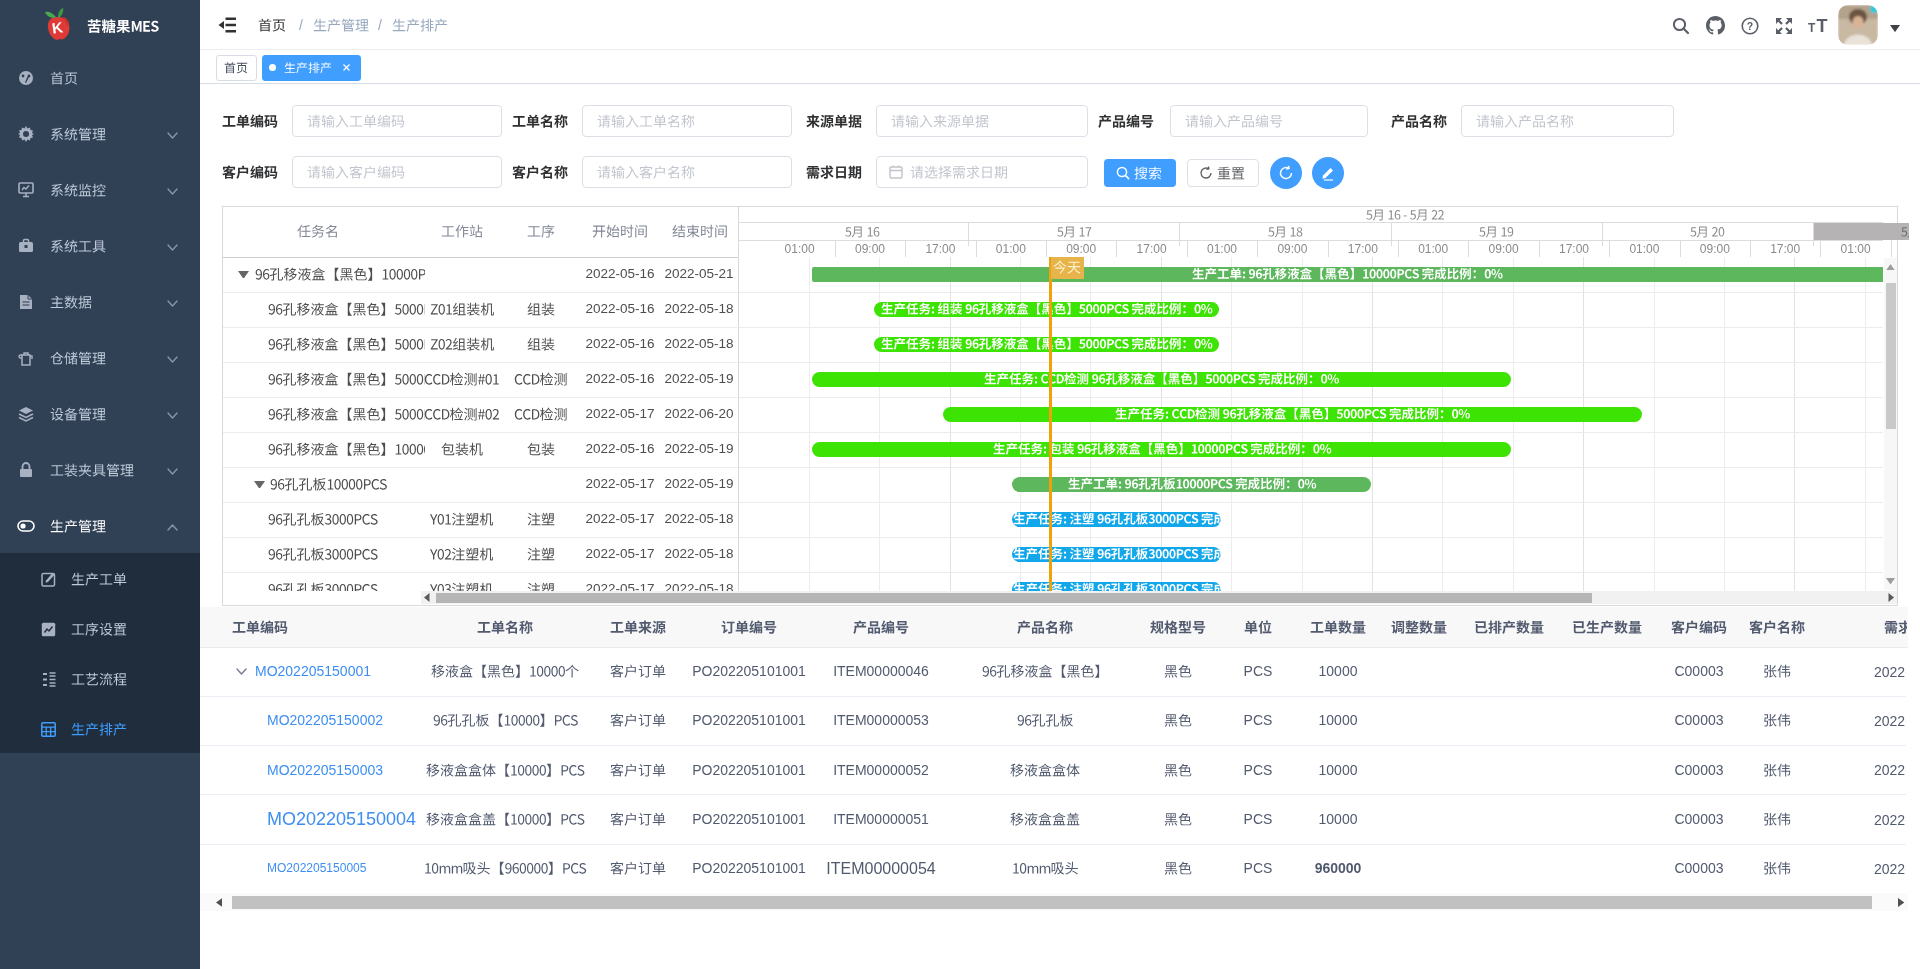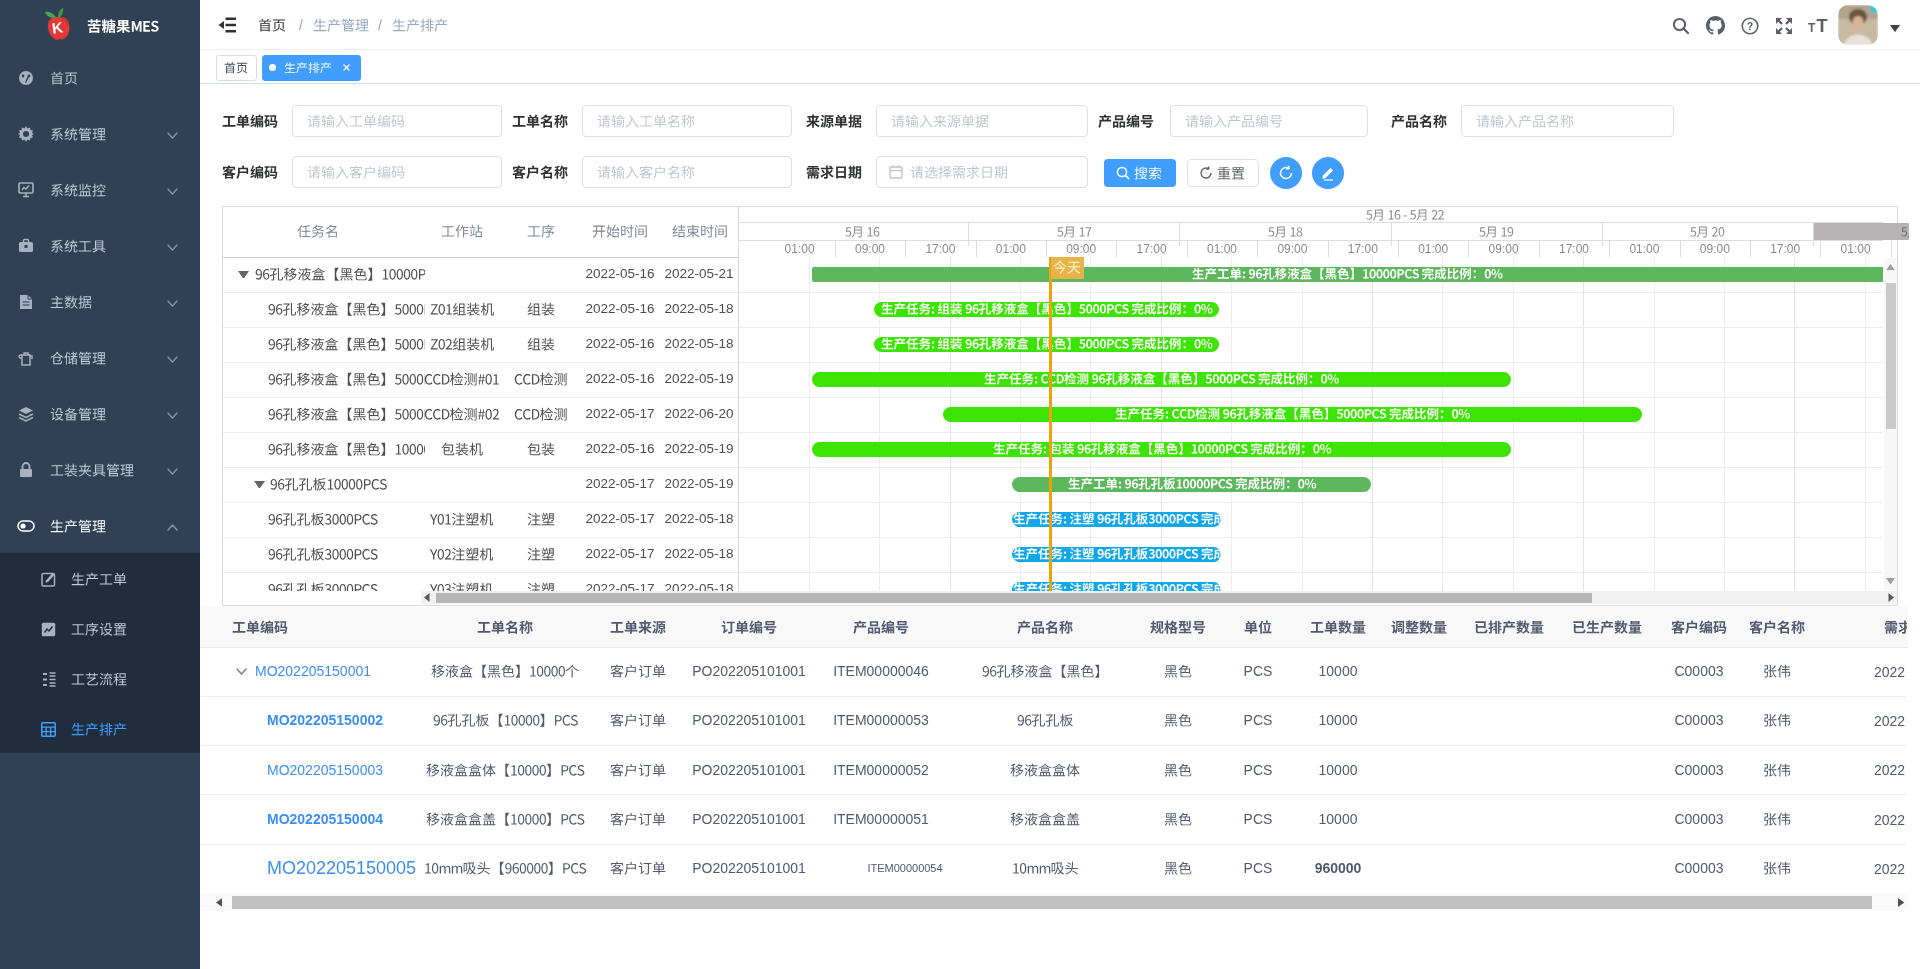--- a/index.html
+++ b/index.html
@@ -1579,21 +1579,21 @@
 <div style="position:absolute;top:661.1px;font-size:14px;color:#515a6e;font-weight:400;line-height:21px;white-space:pre;left:1338px;transform:translateX(-50%)">10000</div>
 <div style="position:absolute;top:661.1px;font-size:14px;color:#515a6e;font-weight:400;line-height:21px;white-space:pre;left:1699px;transform:translateX(-50%)">C00003</div>
 <svg style="position:absolute;left:1763.0px;top:660.1px;overflow:hidden" width="31" height="23">
     <g fill="#515a6e" transform="translate(0,16.47) scale(0.014000,-0.014000)">
       <use href="#qaa" x="0"></use>
       <use href="#qab" x="1000"></use>
     </g>
   </svg>
 <div style="position:absolute;left:1874px;top:660.6px;width:32px;height:22px;overflow:hidden;font-size:14px;color:#515a6e;line-height:22px">2022-05-21</div>
 <div style="position:absolute;left:200px;top:745.1px;width:1706px;height:1px;box-sizing:border-box;background:#ebeef5"></div>
-<div style="position:absolute;top:710.4px;font-size:14px;color:#3d8ef2;font-weight:700;line-height:21px;white-space:pre;left:267px">MO202205150002</div>
+<div style="position:absolute;top:710.4px;font-size:14px;color:#3d8ef2;font-weight:400;line-height:21px;white-space:pre;left:267px">MO202205150002</div>
 <svg style="position:absolute;left:432.6px;top:709.4px;overflow:hidden" width="147" height="23">
     <g fill="#515a6e" transform="translate(0,16.47) scale(0.014000,-0.014000)">
       <use href="#q54" x="0"></use>
       <use href="#q55" x="516"></use>
       <use href="#q56" x="1032"></use>
       <use href="#q56" x="2032"></use>
       <use href="#q6c" x="3032"></use>
       <use href="#q5a" x="4032"></use>
       <use href="#q5e" x="5032"></use>
       <use href="#q5f" x="5548"></use>
@@ -1691,21 +1691,21 @@
 <div style="position:absolute;top:759.7px;font-size:14px;color:#515a6e;font-weight:400;line-height:21px;white-space:pre;left:1338px;transform:translateX(-50%)">10000</div>
 <div style="position:absolute;top:759.7px;font-size:14px;color:#515a6e;font-weight:400;line-height:21px;white-space:pre;left:1699px;transform:translateX(-50%)">C00003</div>
 <svg style="position:absolute;left:1763.0px;top:758.7px;overflow:hidden" width="31" height="23">
     <g fill="#515a6e" transform="translate(0,16.47) scale(0.014000,-0.014000)">
       <use href="#qaa" x="0"></use>
       <use href="#qab" x="1000"></use>
     </g>
   </svg>
 <div style="position:absolute;left:1874px;top:759.2px;width:32px;height:22px;overflow:hidden;font-size:14px;color:#515a6e;line-height:22px">2022-05-21</div>
 <div style="position:absolute;left:200px;top:843.7px;width:1706px;height:1px;box-sizing:border-box;background:#ebeef5"></div>
-<div style="position:absolute;top:809px;font-size:14px;color:#3d8ef2;font-weight:700;line-height:21px;white-space:pre;left:267px">MO202205150004</div>
+<div style="position:absolute;top:809px;font-size:18px;color:#3d8ef2;font-weight:400;line-height:21px;white-space:pre;left:267px">MO202205150004</div>
 <svg style="position:absolute;left:425.8px;top:808.0px;overflow:hidden" width="161" height="23">
     <g fill="#515a6e" transform="translate(0,16.47) scale(0.014000,-0.014000)">
       <use href="#q57" x="0"></use>
       <use href="#q58" x="1000"></use>
       <use href="#q59" x="2000"></use>
       <use href="#q59" x="3000"></use>
       <use href="#qad" x="4000"></use>
       <use href="#q5a" x="5000"></use>
       <use href="#q5e" x="6000"></use>
       <use href="#q5f" x="6516"></use>
@@ -1747,21 +1747,21 @@
 <div style="position:absolute;top:809px;font-size:14px;color:#515a6e;font-weight:400;line-height:21px;white-space:pre;left:1338px;transform:translateX(-50%)">10000</div>
 <div style="position:absolute;top:809px;font-size:14px;color:#515a6e;font-weight:400;line-height:21px;white-space:pre;left:1699px;transform:translateX(-50%)">C00003</div>
 <svg style="position:absolute;left:1763.0px;top:808.0px;overflow:hidden" width="31" height="23">
     <g fill="#515a6e" transform="translate(0,16.47) scale(0.014000,-0.014000)">
       <use href="#qaa" x="0"></use>
       <use href="#qab" x="1000"></use>
     </g>
   </svg>
 <div style="position:absolute;left:1874px;top:808.5px;width:32px;height:22px;overflow:hidden;font-size:14px;color:#515a6e;line-height:22px">2022-05-21</div>
 <div style="position:absolute;left:200px;top:893px;width:1706px;height:1px;box-sizing:border-box;background:#ebeef5"></div>
-<div style="position:absolute;top:858.3px;font-size:18px;color:#3d8ef2;font-weight:400;line-height:21px;white-space:pre;left:267px">MO202205150005</div>
+<div style="position:absolute;top:858.3px;font-size:12px;color:#3d8ef2;font-weight:400;line-height:21px;white-space:pre;left:267px">MO202205150005</div>
 <svg style="position:absolute;left:423.9px;top:857.3px;overflow:hidden" width="165" height="23">
     <g fill="#515a6e" transform="translate(0,16.47) scale(0.014000,-0.014000)">
       <use href="#q5e" x="0"></use>
       <use href="#q5f" x="516"></use>
       <use href="#qae" x="1032"></use>
       <use href="#qae" x="1893"></use>
       <use href="#qaf" x="2754"></use>
       <use href="#qb0" x="3754"></use>
       <use href="#q5a" x="4754"></use>
       <use href="#q54" x="5754"></use>
@@ -1778,21 +1778,21 @@
   </svg>
 <svg style="position:absolute;left:610.0px;top:857.3px;overflow:hidden" width="59" height="23">
     <g fill="#515a6e" transform="translate(0,16.47) scale(0.014000,-0.014000)">
       <use href="#q3b" x="0"></use>
       <use href="#q3c" x="1000"></use>
       <use href="#qa9" x="2000"></use>
       <use href="#q1b" x="3000"></use>
     </g>
   </svg>
 <div style="position:absolute;top:858.3px;font-size:14px;color:#515a6e;font-weight:400;line-height:21px;white-space:pre;left:749px;transform:translateX(-50%)">PO202205101001</div>
-<div style="position:absolute;top:858.3px;font-size:11px;color:#515a6e;font-weight:400;line-height:21px;white-space:pre;left:905px;transform:translateX(-50%)">ITEM00000054</div>
+<div style="position:absolute;top:858.3px;font-size:16px;color:#515a6e;font-weight:400;line-height:21px;white-space:pre;left:881px;transform:translateX(-50%)">ITEM00000054</div>
 <svg style="position:absolute;left:1011.7px;top:857.3px;overflow:hidden" width="69" height="23">
     <g fill="#515a6e" transform="translate(0,16.47) scale(0.014000,-0.014000)">
       <use href="#q5e" x="0"></use>
       <use href="#q5f" x="516"></use>
       <use href="#qae" x="1032"></use>
       <use href="#qae" x="1893"></use>
       <use href="#qaf" x="2754"></use>
       <use href="#qb0" x="3754"></use>
     </g>
   </svg>

